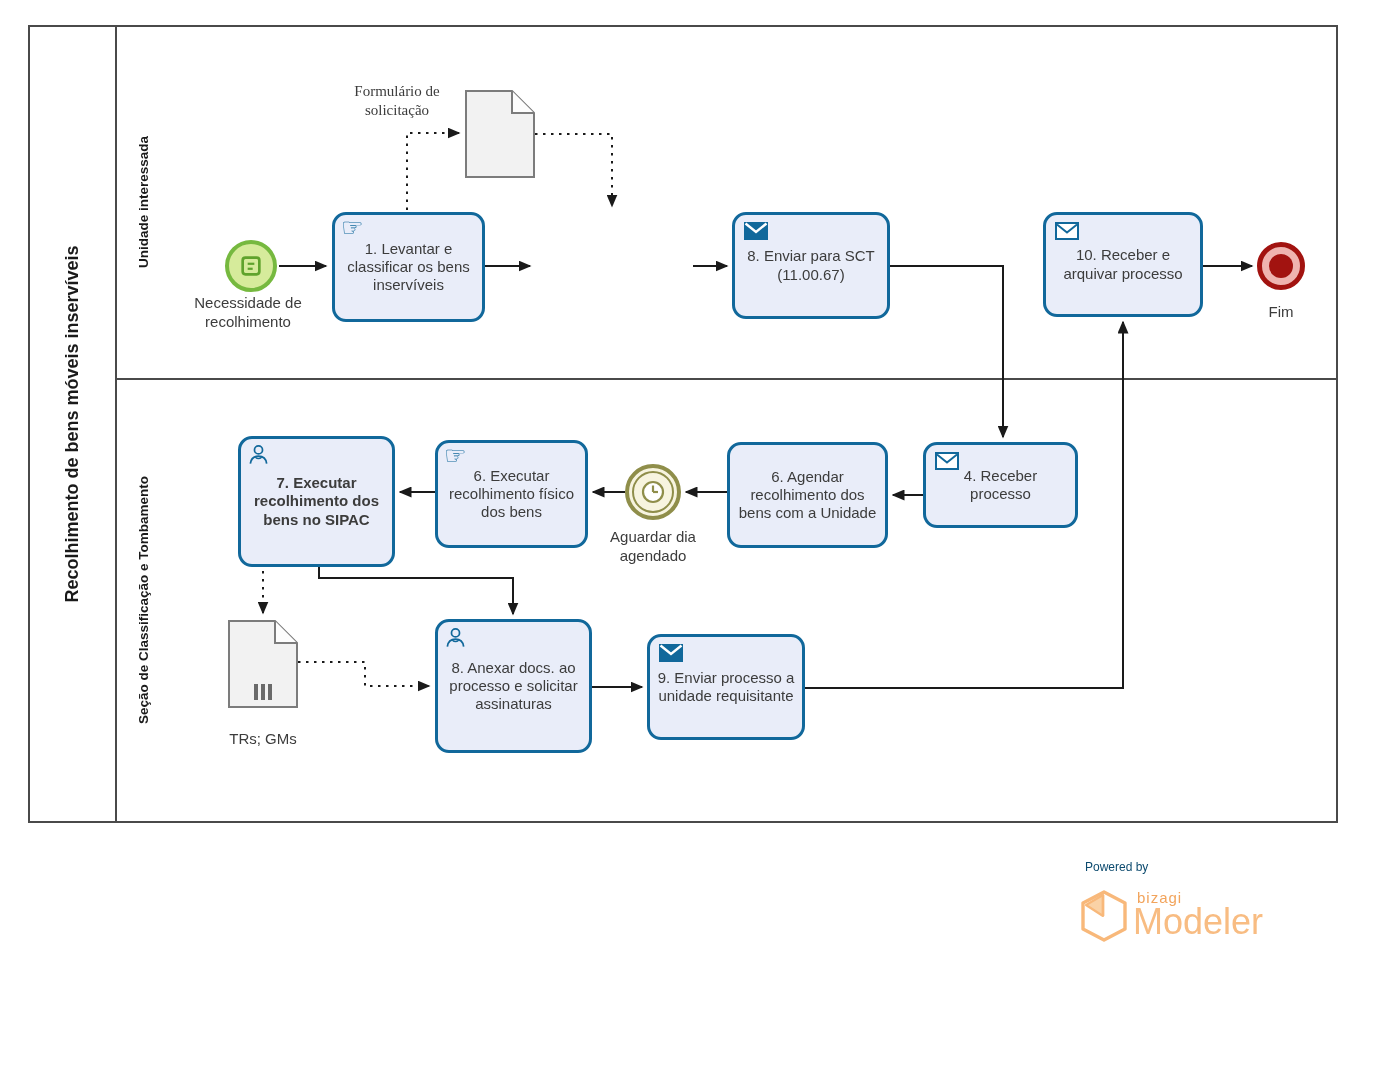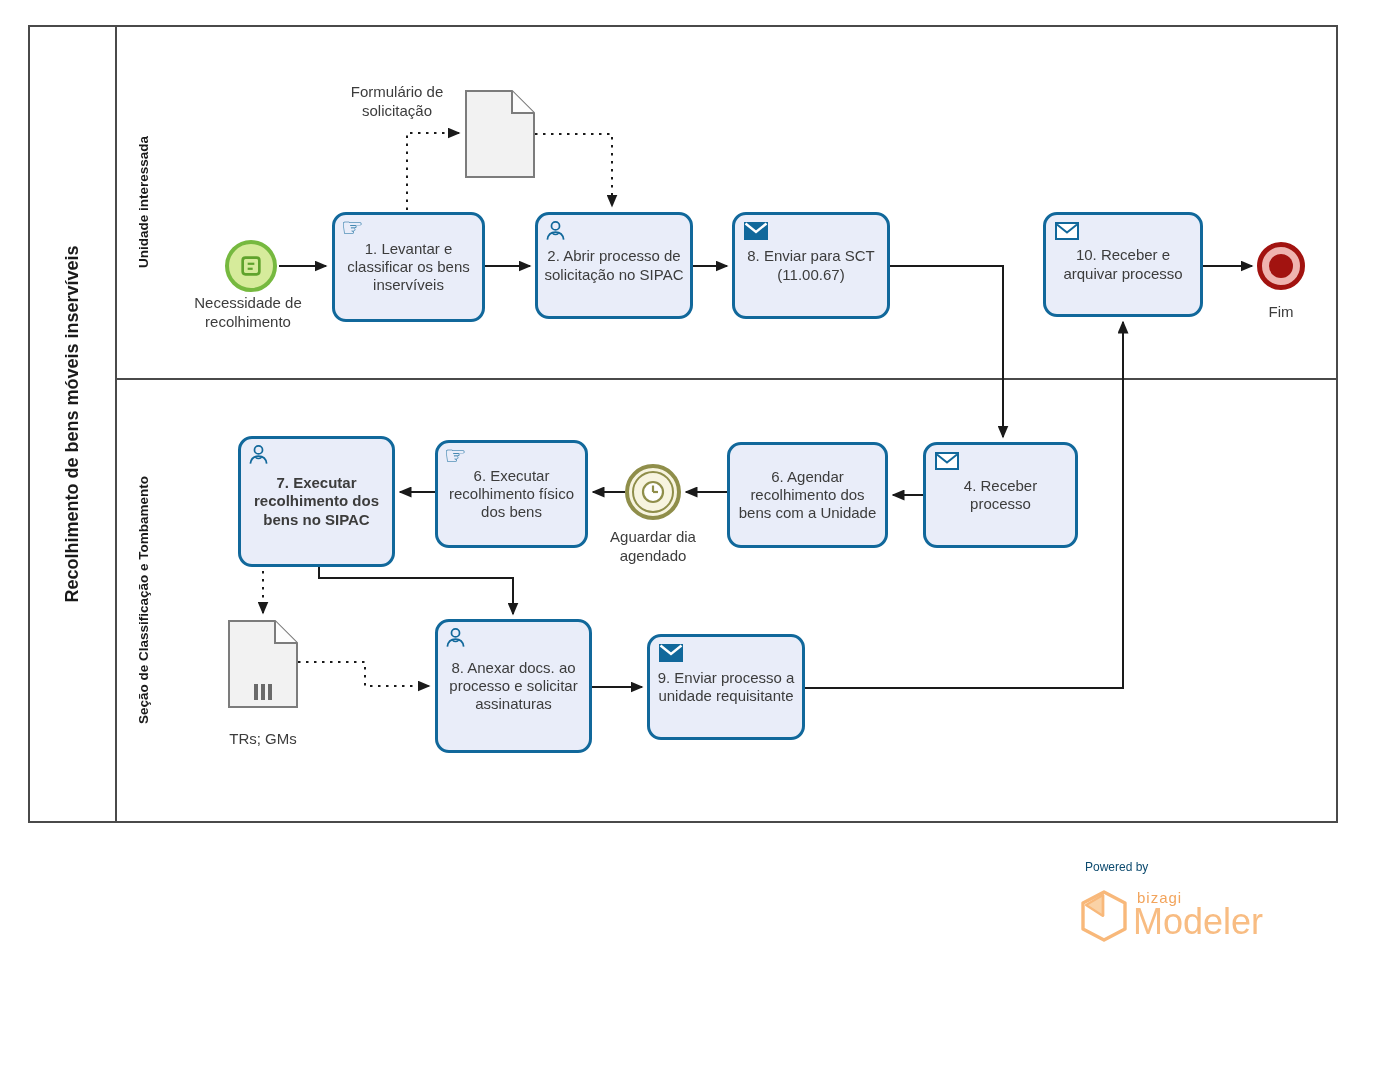--- a/index.html
+++ b/index.html
@@ -18,21 +18,21 @@
   #wires polyline.dotted{stroke-dasharray:2.5 5.5;}
   
   .task{position:absolute;z-index:2;background:var(--task-fill,#e9edf9);border:3px solid var(--task-border,#11689b);
         border-radius:14px;box-sizing:border-box;display:flex;align-items:center;justify-content:center;
         text-align:center;font-size:15px;line-height:1.22;color:#3c3c3c;padding:4px 6px;}
   .task-icon{position:absolute;top:4px;left:6px;color:var(--task-border,#11689b);line-height:1;}
   .task-icon.hand{font-size:25px;top:0px;}
   .t1{left:332px;top:212px;width:153px;height:110px;}
   .t2{left:535px;top:212px;width:158px;height:107px;}
   .t3{left:732px;top:212px;width:158px;height:107px;}
-  .t4{left:923px;top:442px;width:155px;height:106px;}
+  .t4{left:923px;top:442px;width:155px;height:86px;}
   .t5{left:727px;top:442px;width:161px;height:106px;}
   .t6{left:435px;top:440px;width:153px;height:108px;}
   .t7{left:238px;top:436px;width:157px;height:131px;font-weight:bold;}
   .t8{left:435px;top:619px;width:157px;height:134px;}
   .t9{left:647px;top:634px;width:158px;height:106px;}
   .t10{left:1043px;top:212px;width:160px;height:105px;}
   
   .start-event{position:absolute;z-index:2;left:225px;top:240px;width:52px;height:52px;border-radius:50%;
                background:var(--start-fill,#d6eb9b);border:4px solid var(--start-border,#76b93f);
                box-sizing:border-box;display:flex;align-items:center;justify-content:center;}
@@ -47,21 +47,21 @@
                box-sizing:border-box;display:flex;align-items:center;justify-content:center;}
   
   .doc{position:absolute;z-index:2;}
   .doc1{left:465px;top:90px;}
   .doc2{left:228px;top:620px;}
   
   .shape-label{position:absolute;z-index:2;text-align:center;font-size:15px;line-height:1.28;color:#3c3c3c;}
   .lbl-start{left:173px;top:293px;width:150px;}
   .lbl-end{left:1254px;top:302px;width:54px;}
   .lbl-timer{left:580px;top:527px;width:146px;}
-  .lbl-doc1{left:333px;top:82px;width:128px;}
+  .lbl-doc1{left:333px;top:82px;width:128px;font-family:Liberation Serif, serif;}
   .lbl-doc2{left:220px;top:729px;width:86px;}
   
   .powered{position:absolute;left:1085px;top:860px;font-size:12px;color:#0c4a6e;}
   .hexlogo{position:absolute;left:1080px;top:889px;}
   .brand-bizagi{position:absolute;left:1137px;top:889px;font-size:15px;letter-spacing:1px;color:var(--brand-orange-dark,#f2a45c);}
   .brand-modeler{position:absolute;left:1133px;top:901px;font-size:36px;color:var(--brand-orange,#f8bc82);}
 </style>
 </head>
 <body>
 
@@ -148,26 +148,20 @@
           <use href="#sym-clock"></use>
         </svg>
     </div>
   </div>
   <div class="shape-label lbl-timer">Aguardar dia agendado</div>
 
   <div class="task t1">
     <span class="task-icon hand">☞</span>
     <span>1. Levantar e classificar os bens inservíveis</span>
   </div>
-  <div class="task t2">
-    <span class="task-icon"><svg width="23" height="23">
-          <use href="#sym-user"></use>
-        </svg></span>
-    <span>2. Abrir processo de solicitação no SIPAC</span>
-  </div>
   <div class="task t3">
     <span class="task-icon" style="top:7px;left:9px;"><svg width="24" height="18">
           <use href="#sym-send"></use>
         </svg></span>
     <span>8. Enviar para SCT (11.00.67)</span>
   </div>
   <div class="task t4">
     <span class="task-icon" style="top:7px;left:9px;"><svg width="24" height="18">
           <use href="#sym-receive"></use>
         </svg></span>

